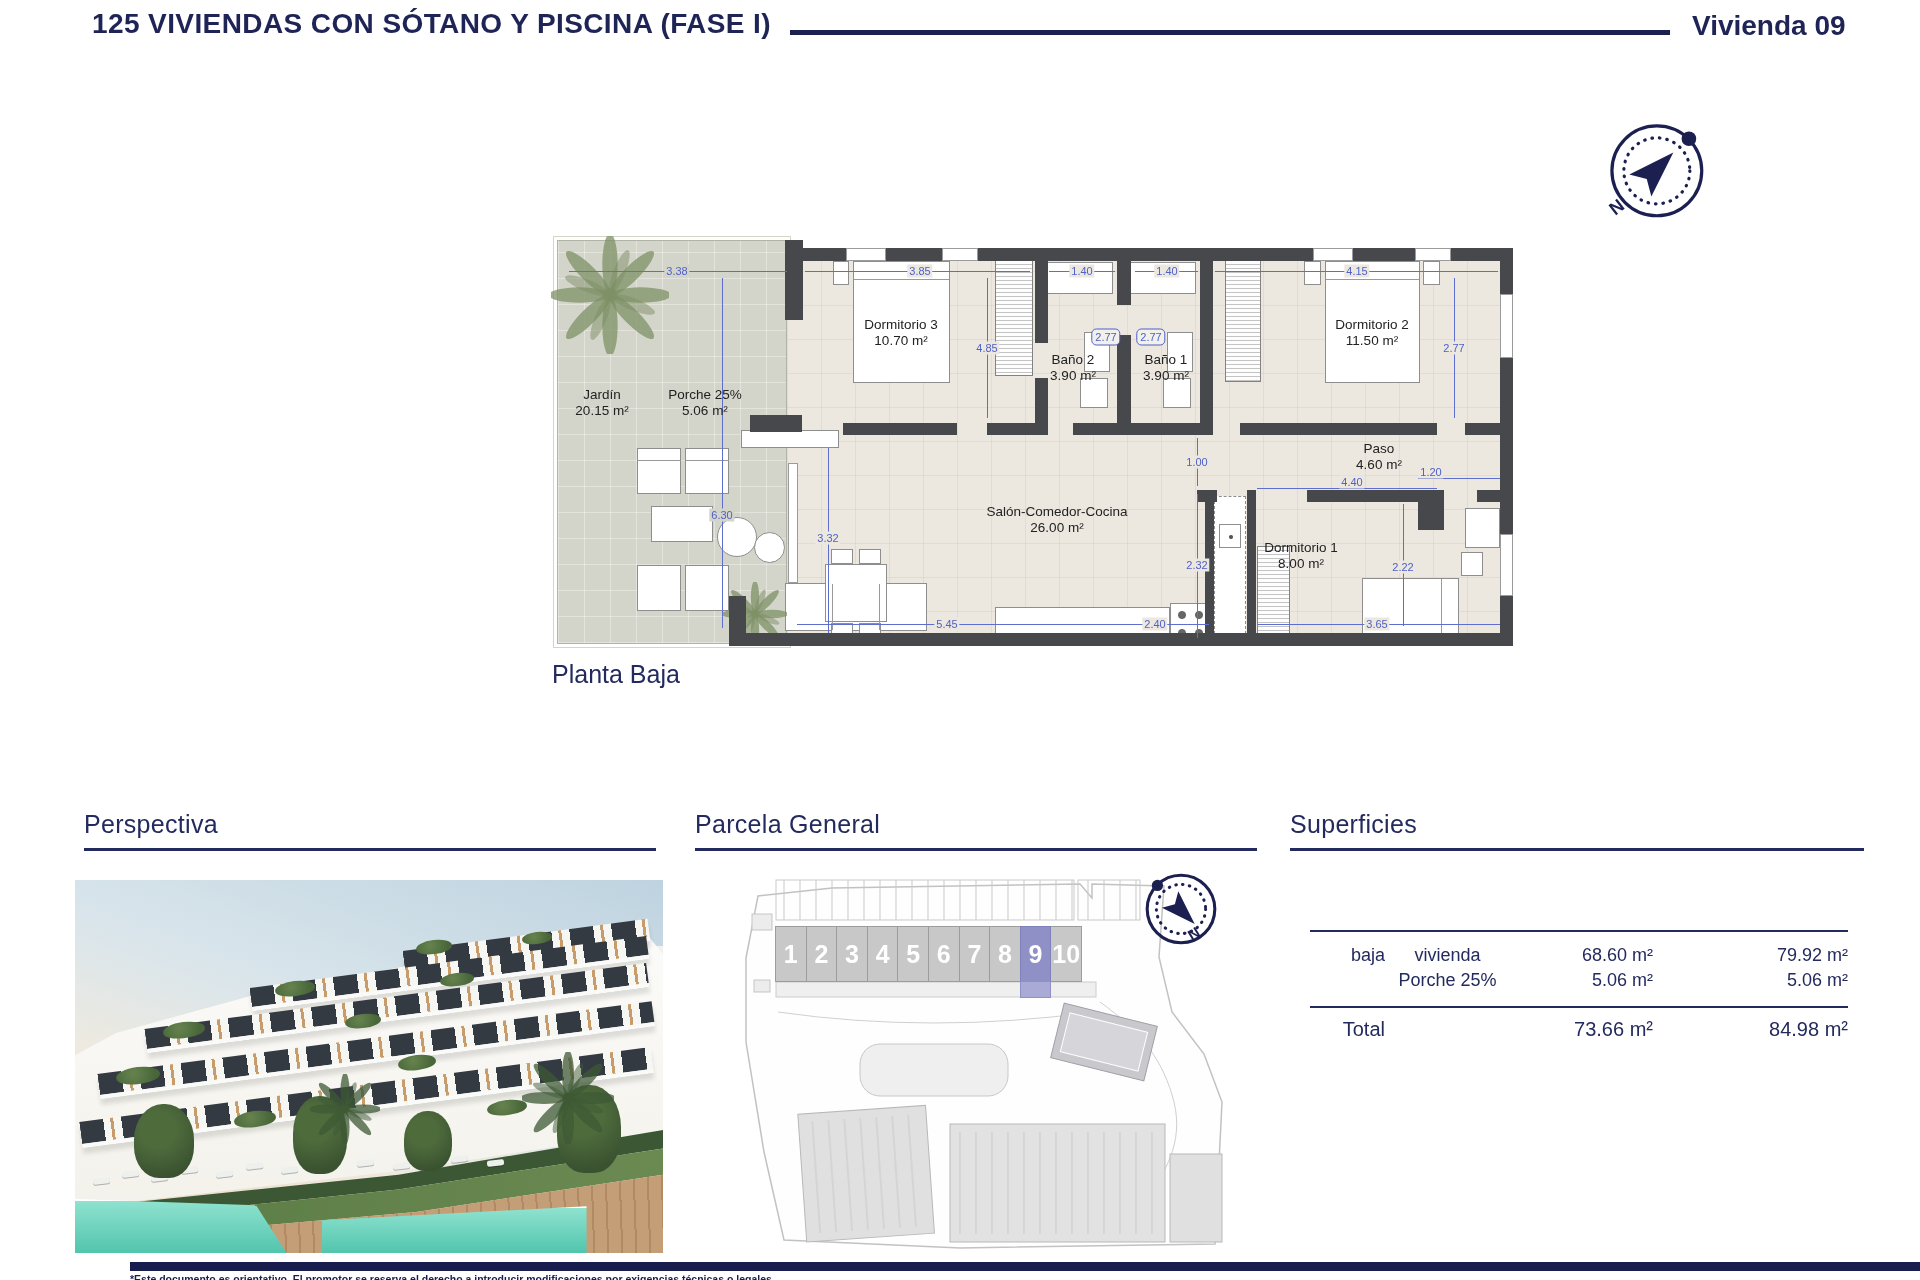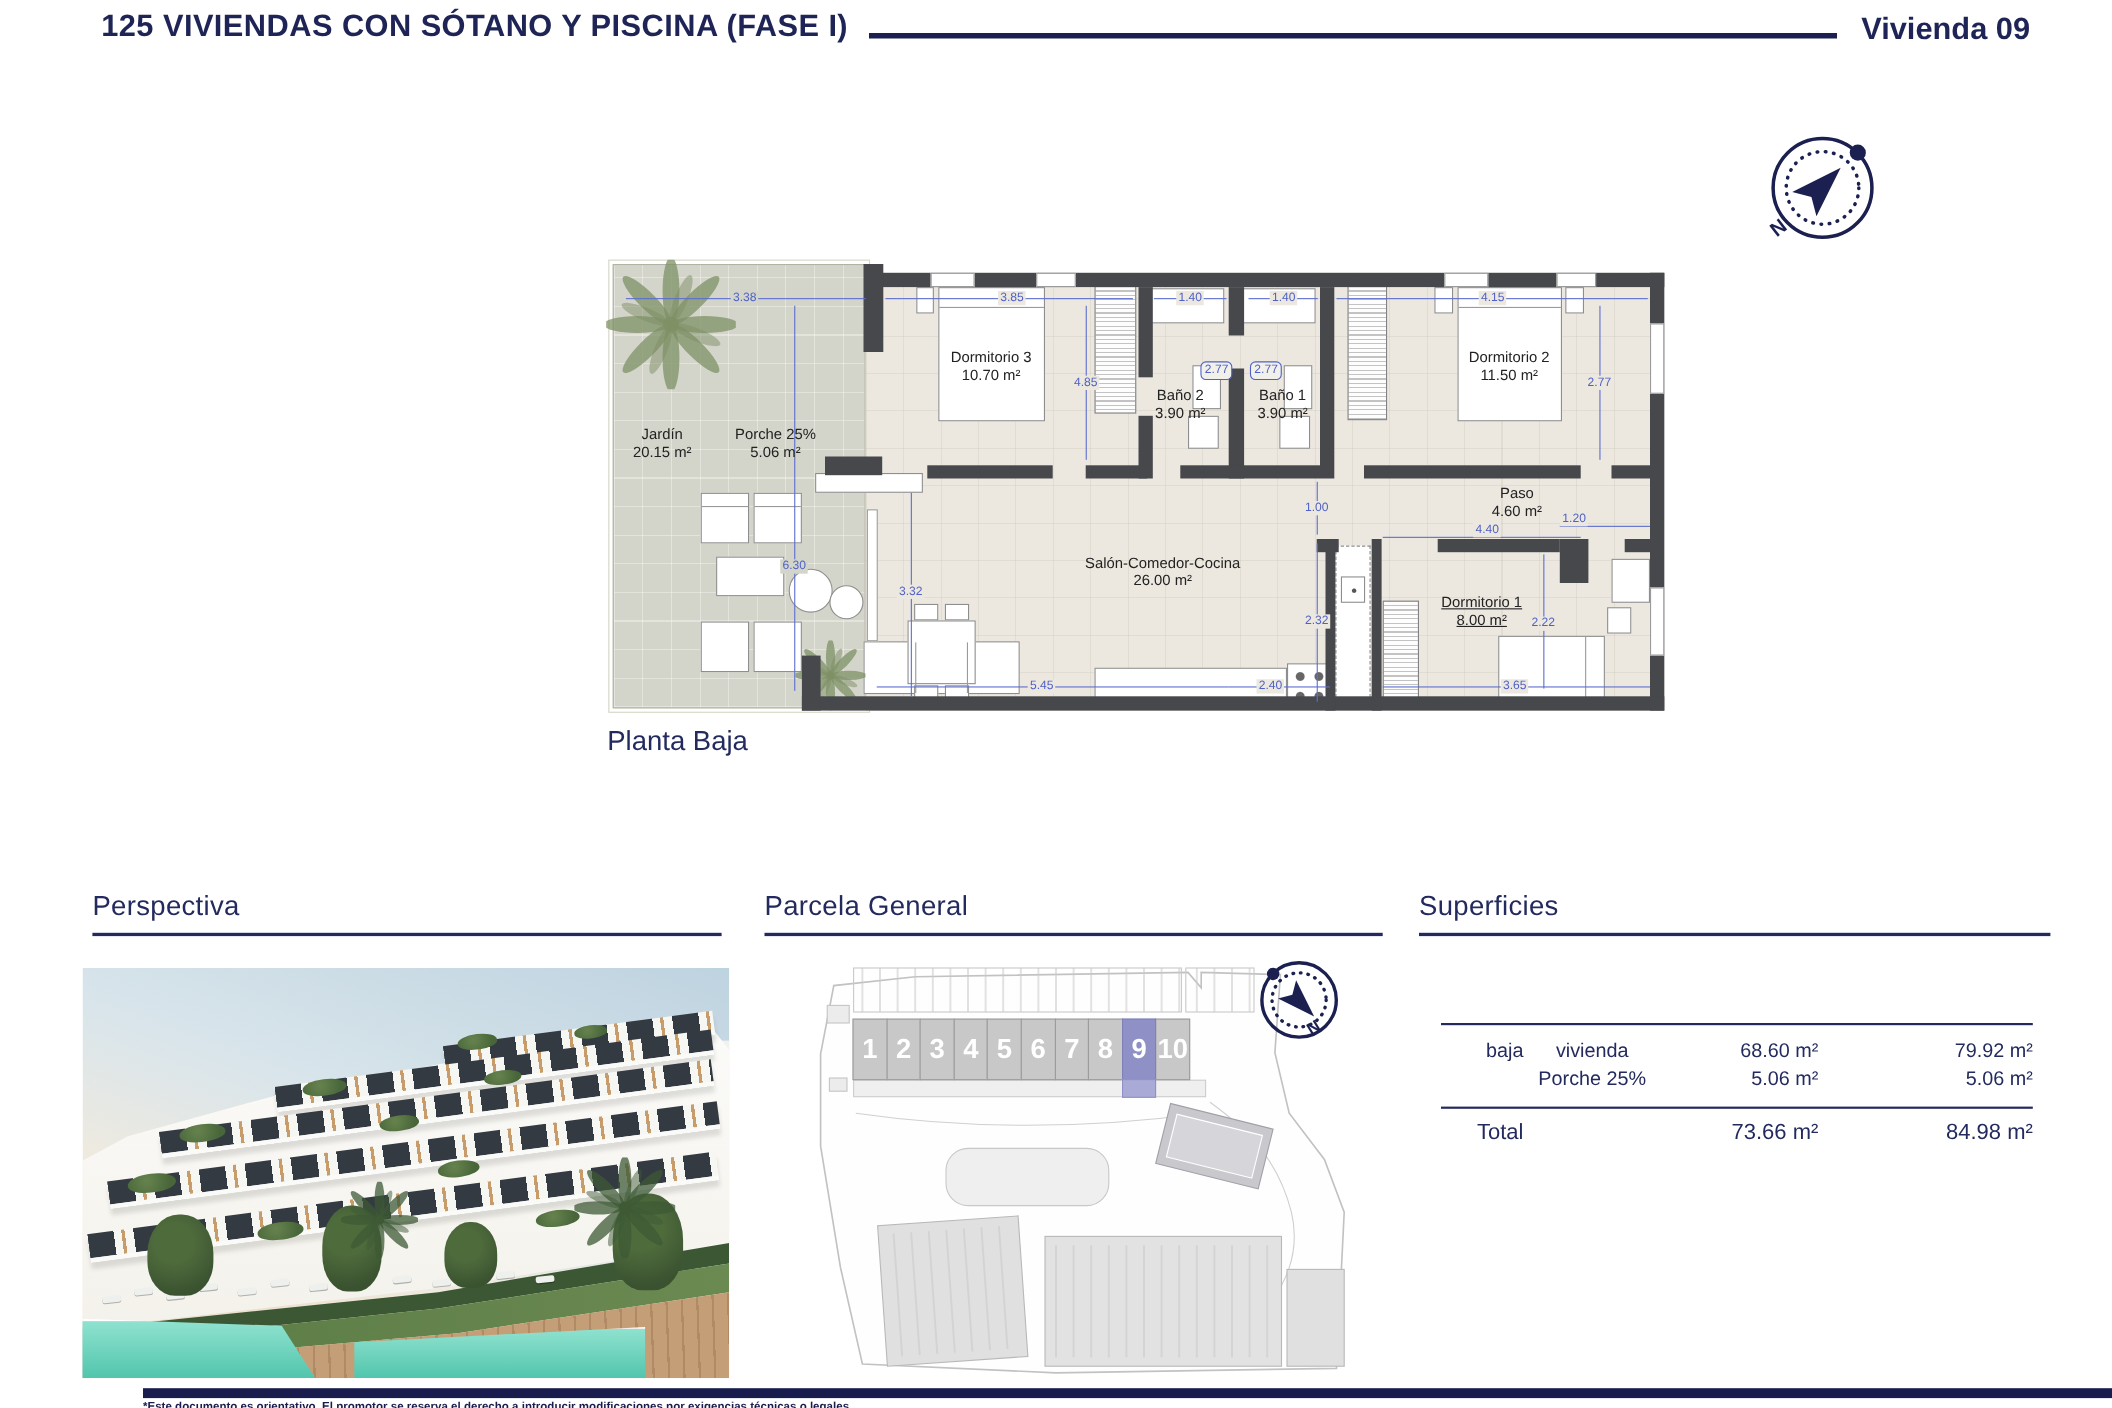--- a/index.html
+++ b/index.html
@@ -274,21 +274,21 @@
       <span>11.50 m²</span>
     </div>
   <div class="rlab" style="left:500px;top:268px;margin-top:14px;">
     <span>Salón-Comedor-Cocina</span>
       <span>26.00 m²</span>
     </div>
   <div class="rlab" style="left:822px;top:219px;">
     <span>Paso</span>
       <span>4.60 m²</span>
     </div>
-  <div class="rlab" style="left:790px;top:318px;text-decoration:underline;">
+  <div class="rlab" style="left:744px;top:318px;">
     <span>Dormitorio 1</span>
       <span>8.00 m²</span>
     </div>
 </div>
 
 <div class="abs" style="left:552px;top:660px;font-size:25px;color:#232a5e;">Planta Baja</div>
 
 <div class="sec-title" style="left:84px;top:810px;">Perspectiva</div>
 <div class="sec-line" style="left:84px;top:848px;width:572px;"></div>
 

